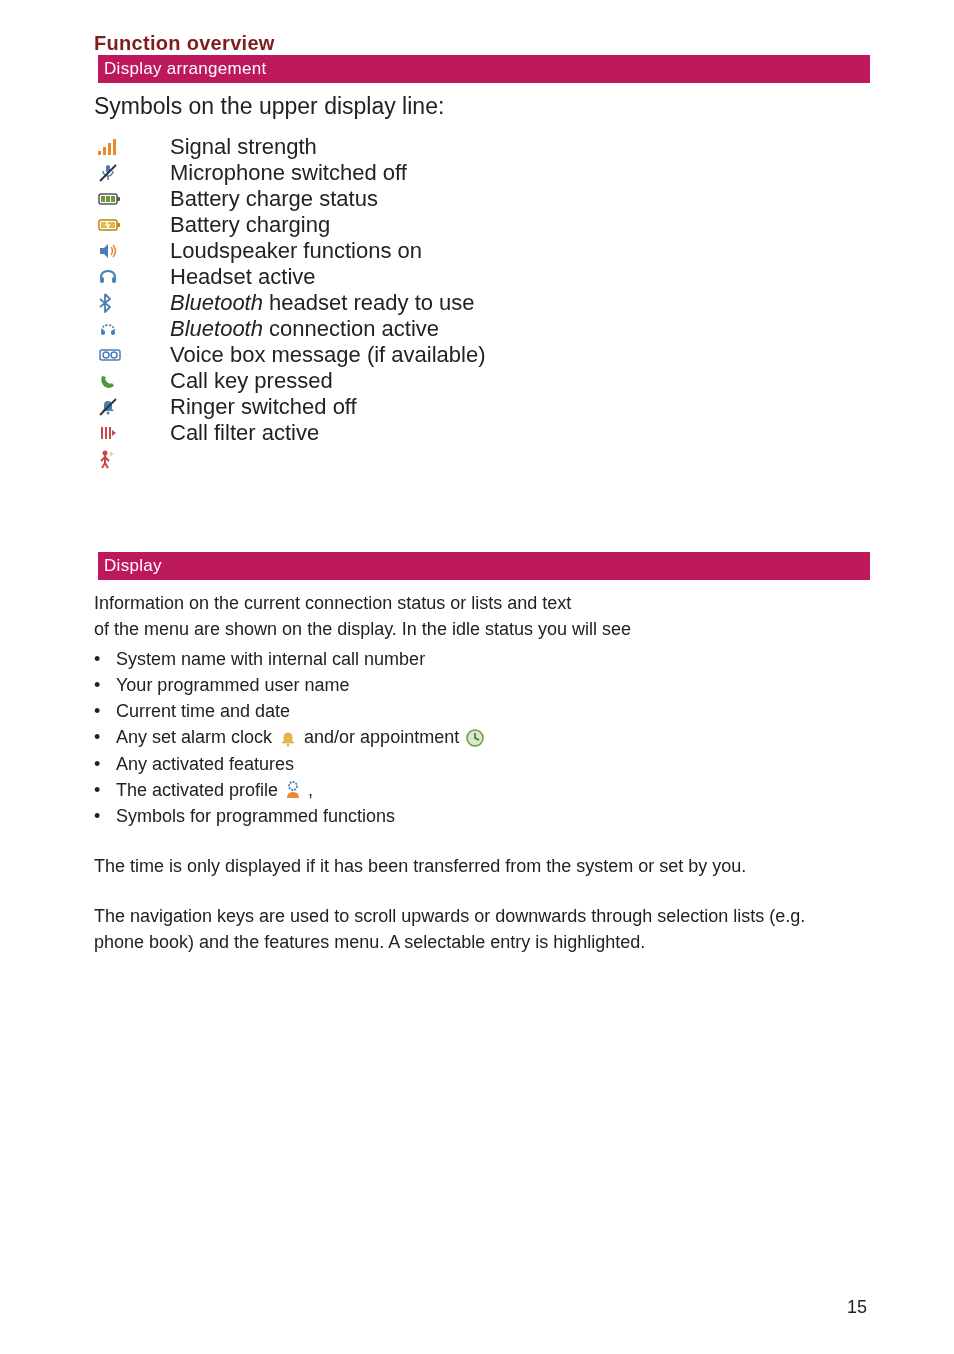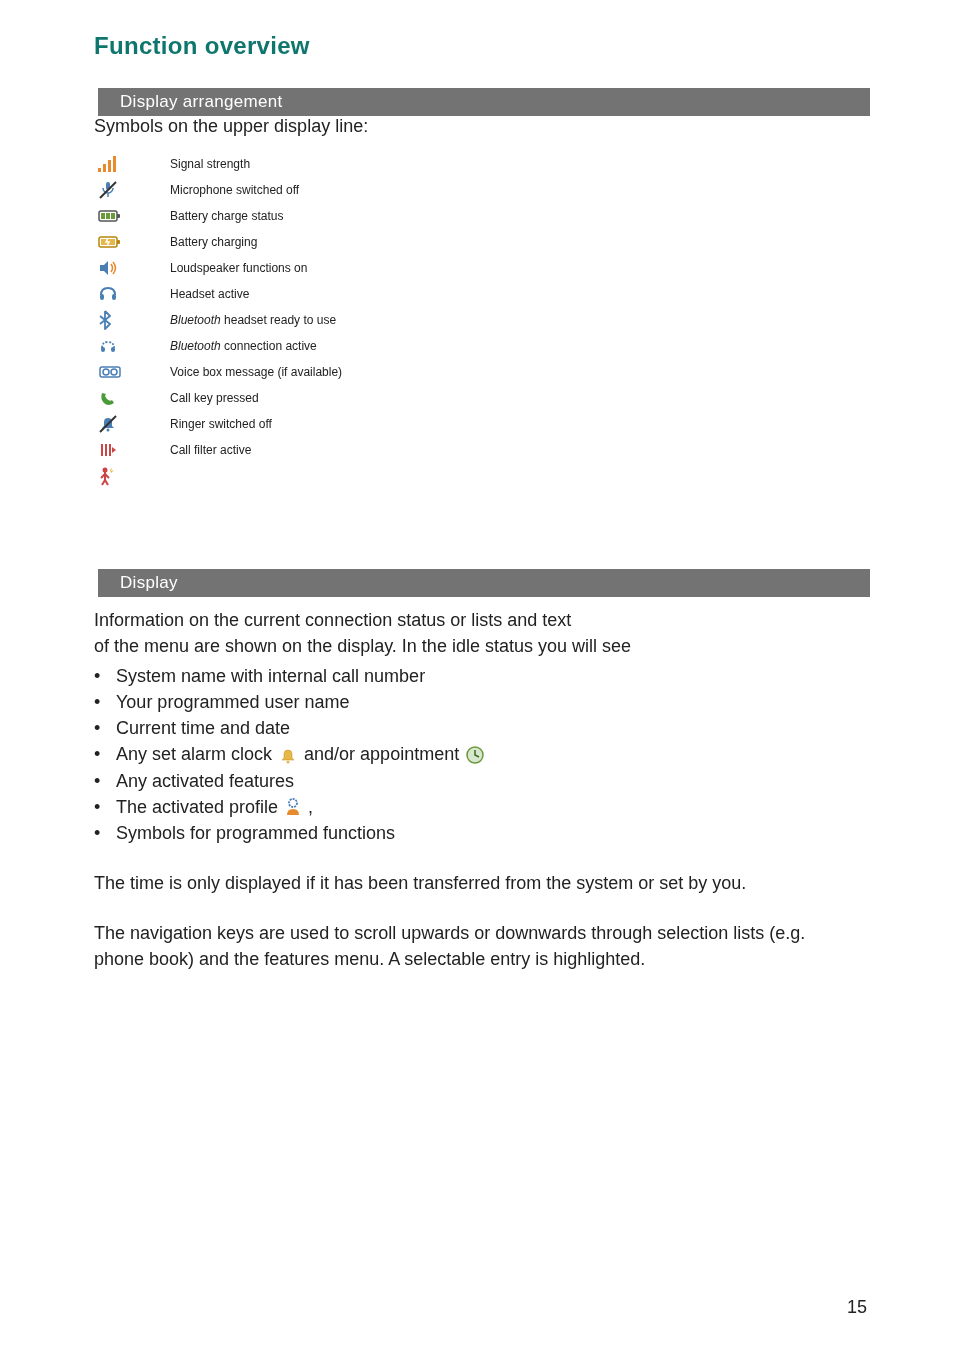--- a/index.html
+++ b/index.html
@@ -6,55 +6,55 @@
     body {
       width: 954px;
       height: 1354px;
       background: #fff;
       font-family: "Segoe UI", Arial, sans-serif;
       color: #222;
       padding: 32px 94px 32px 94px;
       position: relative;
     }
     .page-header {
-      font-size: 24px;
-      color: #0f766e;
+      font-size: 20px;
+      color: #7f1d1d;
       font-weight: 600;
-      margin-bottom: 28px;
       letter-spacing: 0.3px;
     }
     .section-bar {
-      background: #737373;
+      background: #be185d;
       color: #fff;
       font-size: 17px;
-      padding: 4px 22px;
+      padding: 4px 6px;
       font-weight: 400;
       letter-spacing: 0.3px;
       margin-left: 4px;
       margin-right: -10px;
     }
     .intro-text {
-      font-size: 18px;
+      font-size: 23px;
+      margin-top: 10px;
       margin-bottom: 14px;
     }
     .symbol-table {
       margin-left: 4px;
     }
     .symbol-row {
       display: flex;
       align-items: center;
       min-height: 26px;
     }
     .symbol-icon {
       width: 72px;
       display: flex;
       align-items: center;
     }
     .symbol-text {
-      font-size: 12px;
+      font-size: 22px;
     }
     .symbol-text .italic {
     }
     .italic { font-style: italic; }
     .section-spacer { height: 80px; }
     .display-intro {
       font-size: 18px;
       margin-top: 10px;
       line-height: 1.45;
     }

